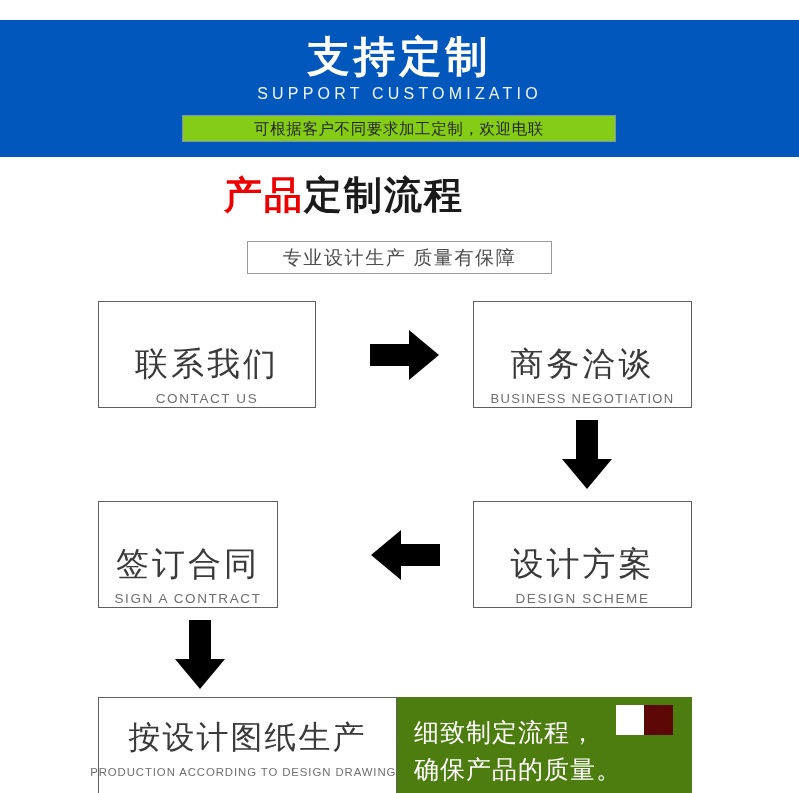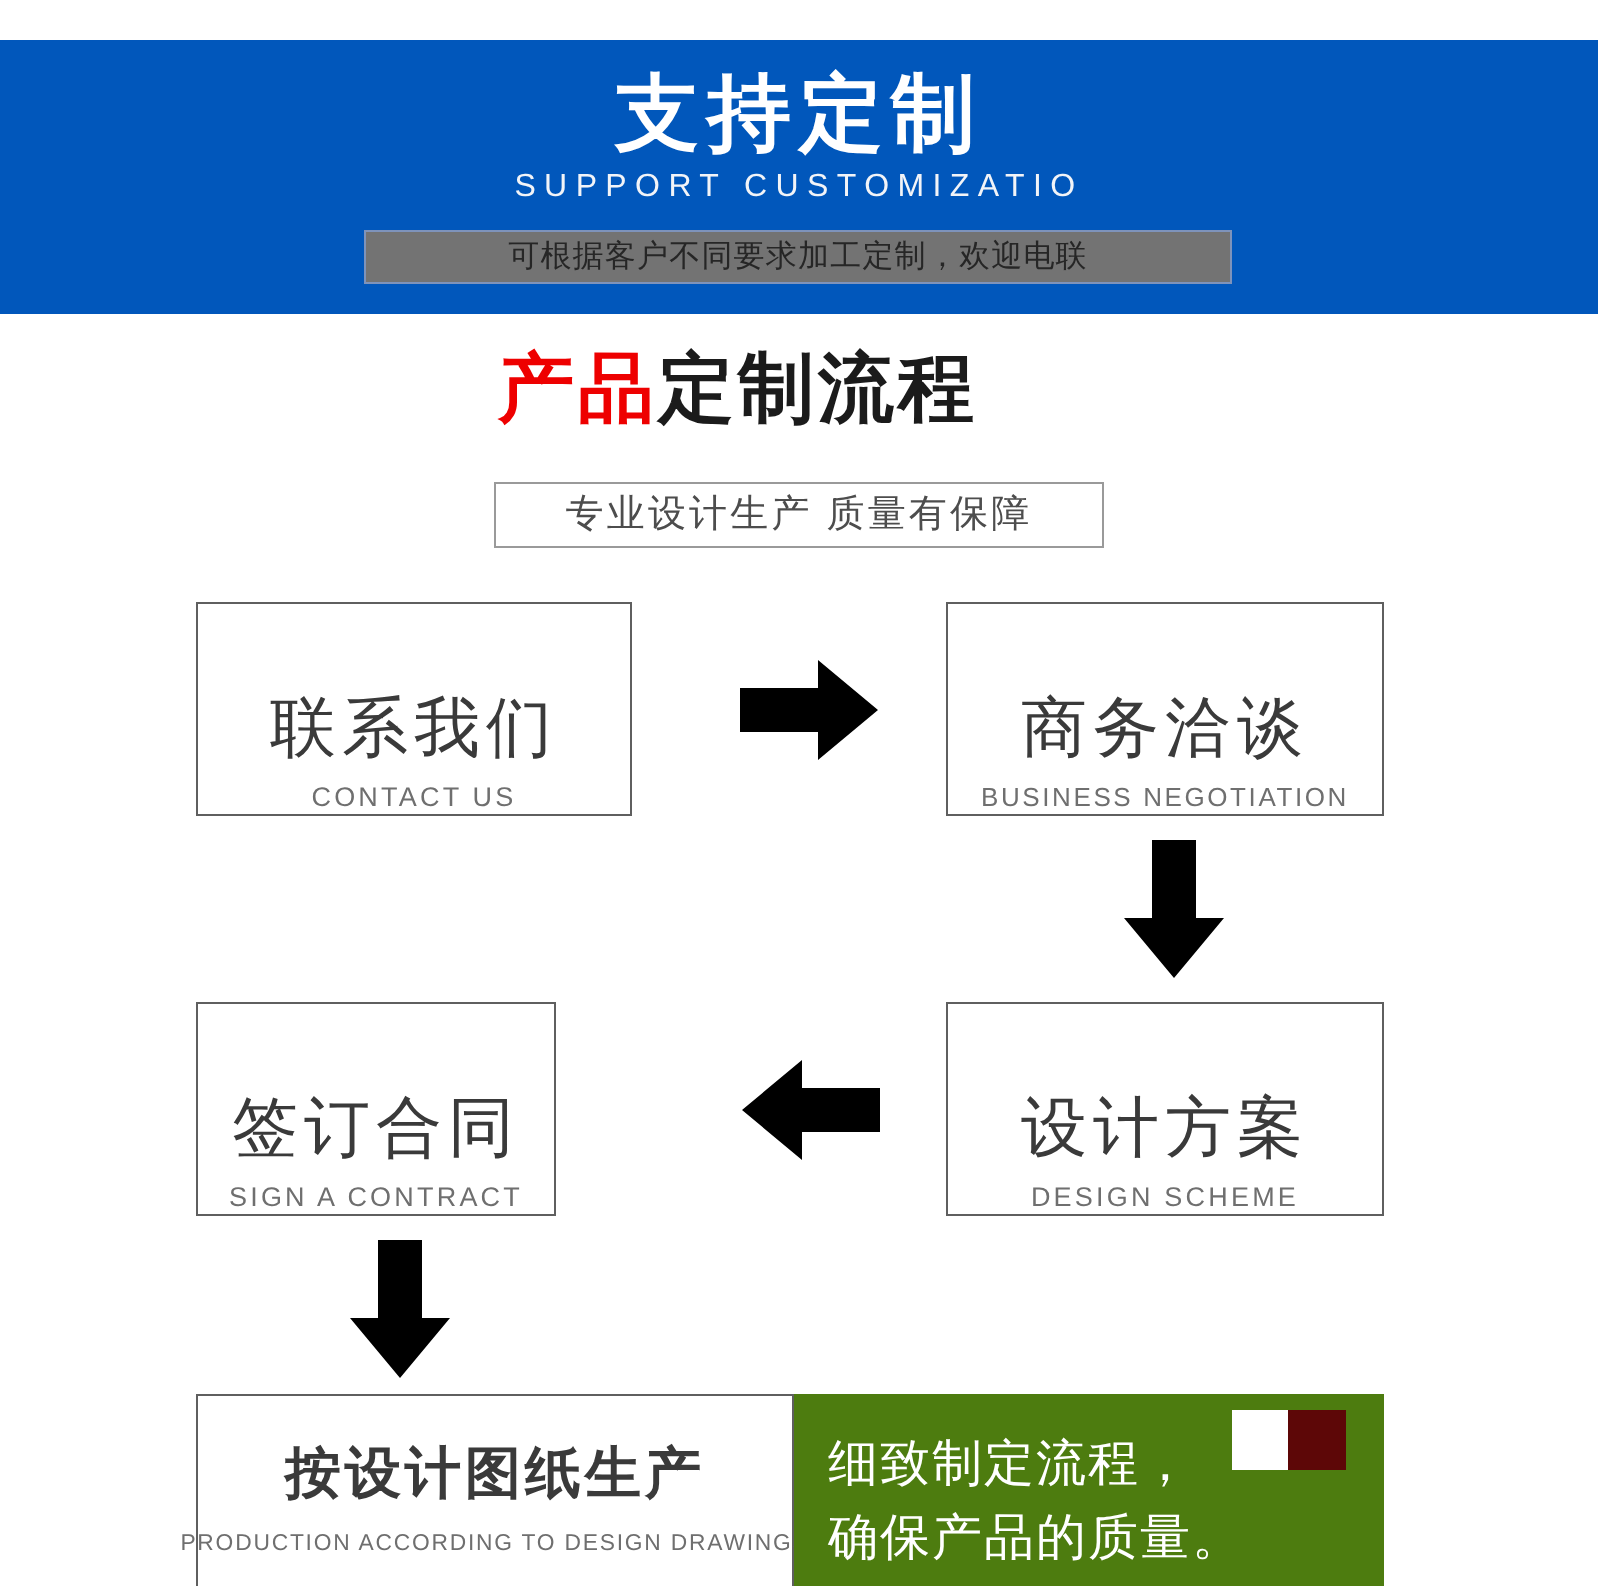--- a/index.html
+++ b/index.html
@@ -54,21 +54,21 @@
     letter-spacing: 4.2px;
     line-height: 20px;
     white-space: nowrap;
   }
   .banner-pill {
     position: absolute;
     left: 182px;
     top: 95px;
     width: 434px;
     height: 27px;
-    background: #737373;
+    background: #84cc16;
     border: 1px solid #7e93bb;
     box-sizing: border-box;
     display: flex;
     align-items: center;
     justify-content: center;
   }
   .banner-pill-text {
     color: #262626;
     font-size: 15.5px;
     letter-spacing: 0.6px;
@@ -81,21 +81,20 @@
     position: absolute;
     left: 0;
     top: 152px;
     width: 688px;
     text-align: center;
     font-size: 38px;
     font-weight: bold;
     letter-spacing: 2px;
     line-height: 46px;
     white-space: nowrap;
-    padding-left: 25px;
   }
   .sec-title .hl { color: #ee0000; }
   .sec-title .rest { color: #1b1b1b; }
 
   .sec-sub-wrap {
     position: absolute;
     left: 247px;
     top: 221px;
     width: 305px;
     height: 33px;
@@ -149,21 +148,21 @@
   #box-negotiation .en { font-size: 13px; letter-spacing: 1.3px; }
 
   
   #box-production {
     left: 98px;
     top: 677px;
     width: 299px;
     height: 103px;
     justify-content: center;
   }
-  #box-production .cn { font-size: 28px; letter-spacing: 2px; font-weight: bold; }
+  #box-production .cn { font-size: 32px; letter-spacing: 2px; }
   #box-production .en { font-size: 11.4px; letter-spacing: 0.9px; margin-top: 7px; }
 
   
   .red-panel {
     position: absolute;
     left: 397px;
     top: 677px;
     width: 295px;
     height: 103px;
     background: #4d7c0f;

